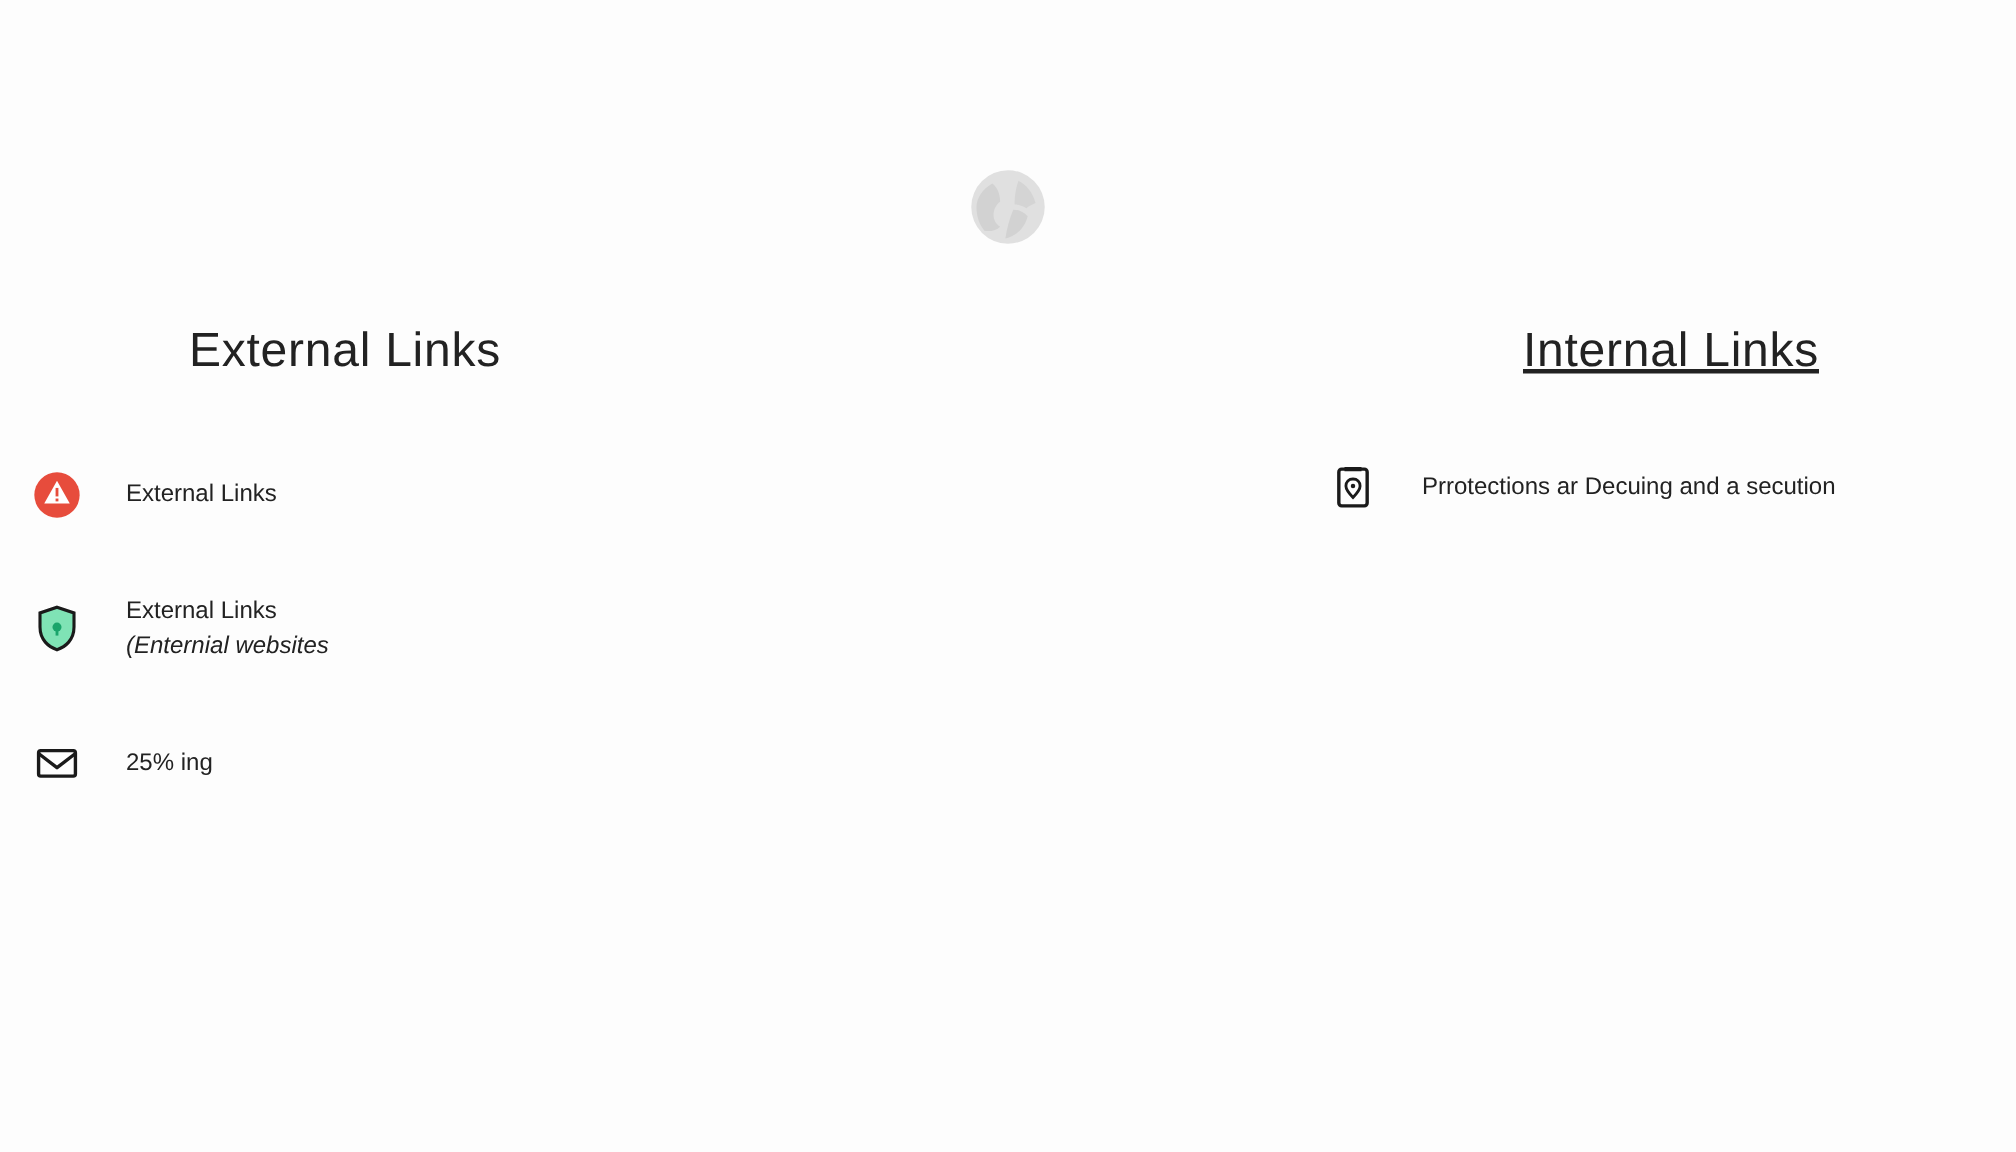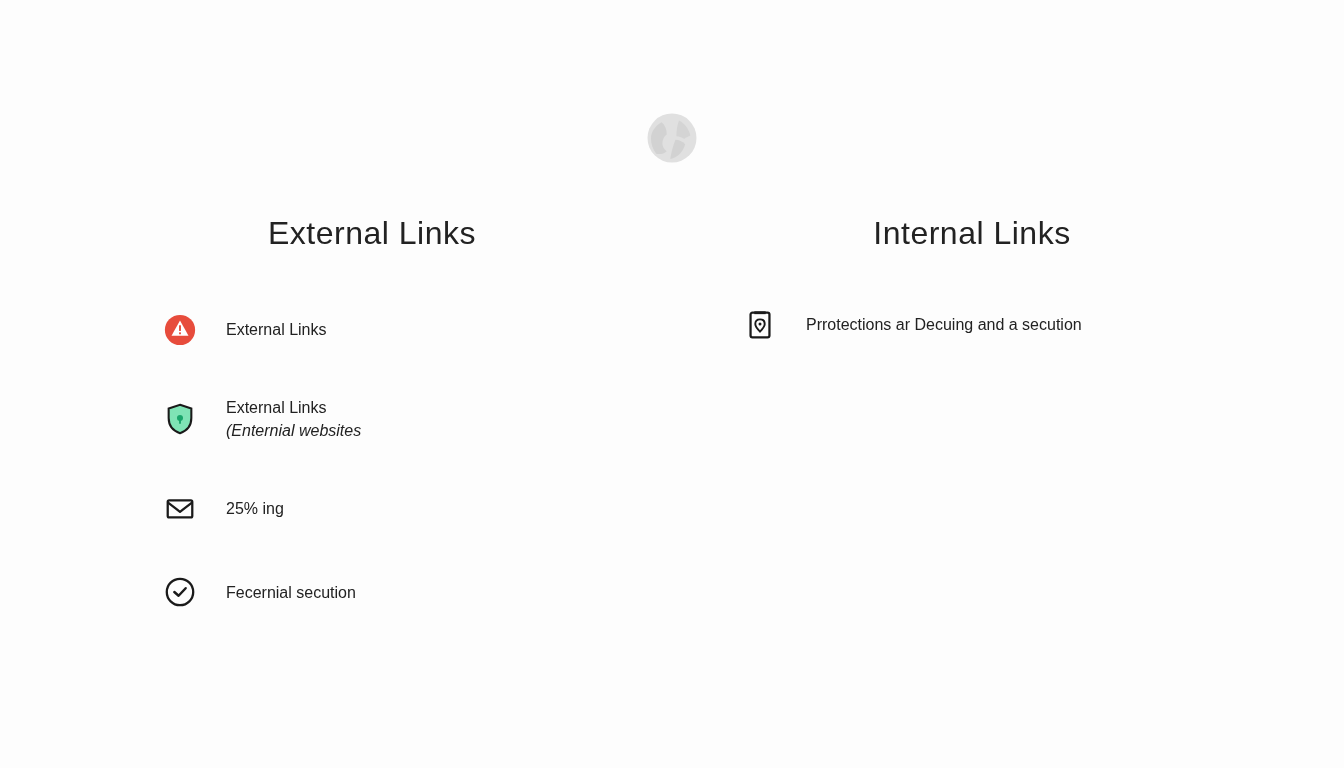--- a/index.html
+++ b/index.html
@@ -1,29 +1,29 @@
 <!DOCTYPE html>
 <html><head>
 <meta charset="utf-8">
 <style>
   * { box-sizing: border-box; margin: 0; padding: 0; }
   html, body { width: 1344px; height: 768px; background: #fdfdfd; font-family: "Helvetica Neue", Arial, sans-serif; color: #1a1a1a; }
   .page { width: 100%; height: 100%; position: relative; }
   .globe-wrap { position: absolute; left: 50%; top: 110px; transform: translateX(-50%); }
   .globe-wrap svg { width: 56px; height: 56px; opacity: 0.55; }
-  .cols { position: absolute; top: 215px; left: 0; right: 0; display: flex; justify-content: center; gap: 140px; }
+  .cols { position: absolute; top: 215px; left: 0; right: 0; display: flex; justify-content: space-between; gap: 140px; }
   .col { width: 460px; }
   .col-title { font-size: 32px; font-weight: 400; letter-spacing: 0.5px; text-align: center; margin-bottom: 60px; color: #222; }
   .item { display: flex; align-items: center; gap: 28px; margin-bottom: 48px; padding-left: 20px; }
   .item .icn { width: 36px; height: 36px; display: flex; align-items: center; justify-content: center; flex-shrink: 0; }
   .item .icn svg { width: 34px; height: 34px; }
   .item .txt { font-size: 16px; line-height: 1.45; color: #222; }
   .item .txt .sub { display: block; font-style: italic; }
   .col-right .item { padding-left: 0; }
-  .col-right .col-title { margin-bottom: 55px; }
+  .col-right .col-title { margin-bottom: 55px; text-decoration: underline; }
 </style>
 </head>
 <body>
 
 <div class="page">
 
   <div class="globe-wrap">
     <svg viewBox="0 0 64 64">
       <circle cx="32" cy="32" r="28" fill="#c9c9c9"></circle>
       <path d="M20 14c4 3 6 8 6 14-3 2-5 6-5 10 0 4 2 7 5 9-3 3-8 4-12 3-4-5-6-11-6-18 0-7 5-14 12-18z" fill="#b0b0b0"></path>
@@ -66,29 +66,20 @@
       <div class="item">
         <span class="icn">
           <svg viewBox="0 0 36 36">
             <rect x="5" y="10" width="26" height="18" rx="1.5" fill="none" stroke="#1a1a1a" stroke-width="2.4"></rect>
             <path d="M5 12 L18 22 L31 12" fill="none" stroke="#1a1a1a" stroke-width="2.4" stroke-linejoin="round"></path>
           </svg>
         </span>
         <div class="txt">25% ing</div>
       </div>
 
-      <div class="item">
-        <span class="icn">
-          <svg viewBox="0 0 36 36">
-            <circle cx="18" cy="18" r="14" fill="none" stroke="#1a1a1a" stroke-width="2.4"></circle>
-            <path d="M12 18 L16.5 22 L24 14" fill="none" stroke="#1a1a1a" stroke-width="2.6" stroke-linecap="round" stroke-linejoin="round"></path>
-          </svg>
-        </span>
-        <div class="txt">Fecernial secution</div>
-      </div>
     </div>
 
     <div class="col col-right">
       <h2 class="col-title">Internal Links</h2>
 
 
       <div class="item">
         <span class="icn">
           <svg viewBox="0 0 36 36">
             <rect x="8" y="5" width="20" height="26" rx="2" fill="none" stroke="#1a1a1a" stroke-width="2.4"></rect>

